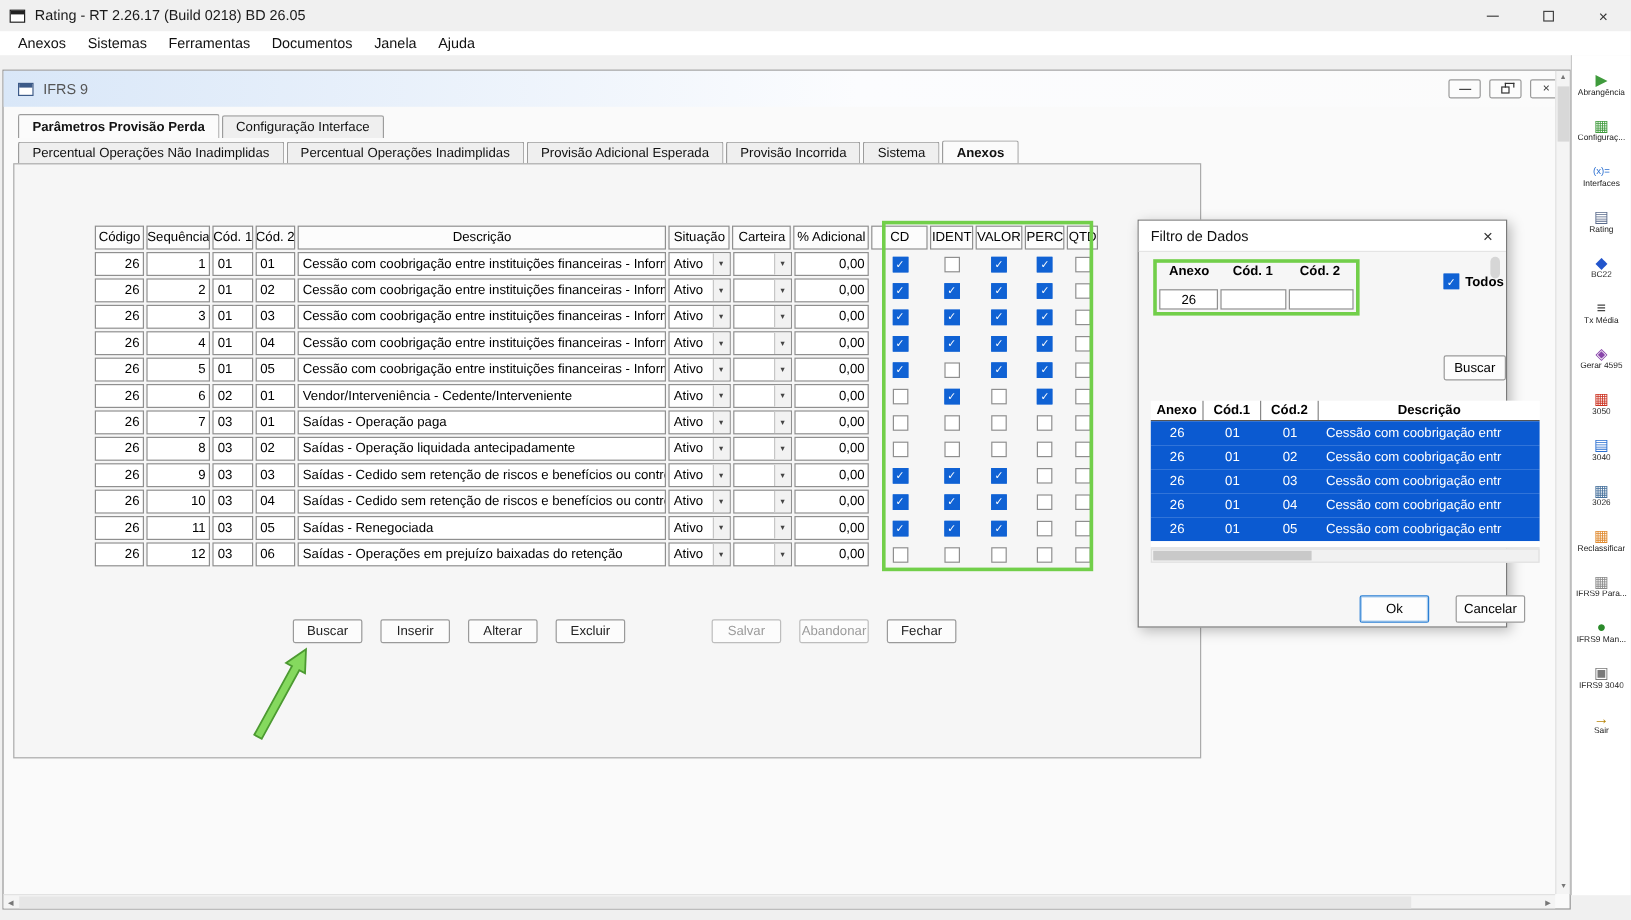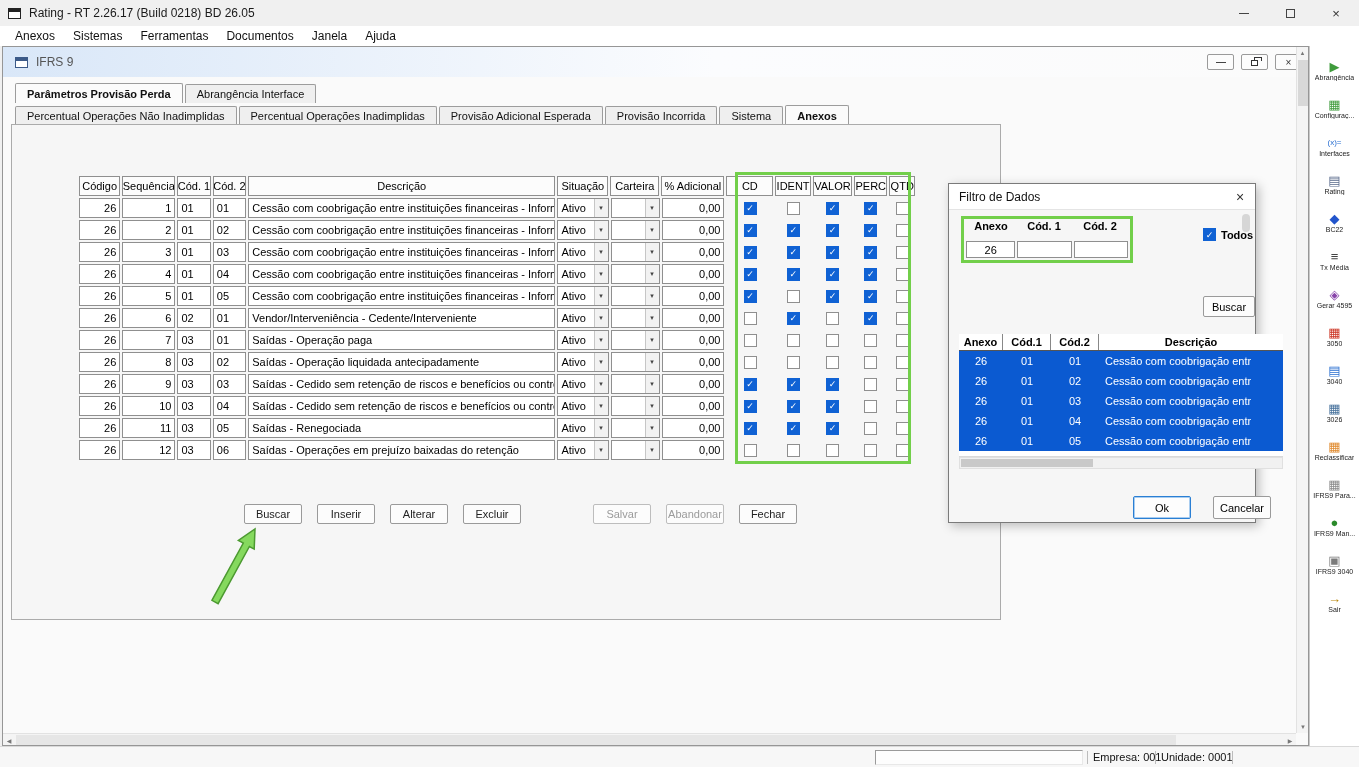--- a/index.html
+++ b/index.html
@@ -15,21 +15,21 @@
   .win-controls { margin-left:auto; display:flex; height:100%; }
   .win-btn { width:46px; height:100%; display:flex; align-items:center; justify-content:center; font-size:13px; color:#333; }
   .glyph-min { width:10px; height:1px; background:#444; }
   .glyph-max { width:9px; height:9px; border:1px solid #444; }
 
   
   .menubar { position:absolute; left:0; top:26px; width:1359px; height:20px; background:#fff; display:flex; align-items:center; padding-left:6px; }
   .menu-item { font-size:12px; color:#111; padding:0 9px; }
 
   
-  .mdi-frame { position:absolute; left:2px; top:46px; width:1307px; height:700px; border:1px solid #969696; background:#fafafa; }
+  .mdi-frame { position:absolute; left:2px; top:58px; width:1307px; height:700px; border:1px solid #969696; background:#fafafa; }
   .child-caption { position:absolute; left:0; top:0; width:1293px; height:30px; background:linear-gradient(to right,#d9e7f8,#fbfcfe 55%,#fbfbfb); display:flex; align-items:center; }
   .form-icon { width:13px; height:11px; border:1px solid #3c5a88; background:#fff; margin-left:12px; }
   .form-icon::before { content:""; display:block; height:3px; background:#3c5a88; }
   .child-title { margin-left:8px; font-size:12px; color:#555; }
   .child-controls { position:absolute; right:6px; top:7px; display:flex; gap:7px; }
   .cc-btn { width:27px; height:16px; border:1px solid #9a9a9a; background:#fcfcfc; display:flex; align-items:center; justify-content:center; font-size:10px; color:#333; border-radius:2px; }
   .glyph-restore { position:relative; width:7px; height:6px; border:1px solid #333; background:#fff; margin-top:2px; }
   .glyph-restore::before { content:""; position:absolute; left:2px; top:-4px; width:6px; height:3px; border:1px solid #333; border-bottom:none; }
 
   
@@ -163,21 +163,21 @@
       <div class="cc-btn">
           <span class="glyph-restore"></span>
         </div>
       <div class="cc-btn">
           <span>×</span>
         </div>
     </div>
 
     <div class="tabs-row tabs-row-1">
         <div class="tab active">Parâmetros Provisão Perda</div>
-        <div class="tab">Abrangência Interface</div>
+        <div class="tab">Configuração Interface</div>
       </div>
     <div class="tabs-row tabs-row-2">
         <div class="tab">Percentual Operações Não Inadimplidas</div>
         <div class="tab">Percentual Operações Inadimplidas</div>
         <div class="tab">Provisão Adicional Esperada</div>
         <div class="tab">Provisão Incorrida</div>
         <div class="tab">Sistema</div>
         <div class="tab active">Anexos</div>
       </div>
 
@@ -742,22 +742,14 @@
       <div class="sb-item">
     <span class="sb-icon" style="color: rgb(122, 122, 122);">▣</span>
     <span class="sb-label">IFRS9 3040</span>
   </div>
       <div class="sb-item">
     <span class="sb-icon" style="color: rgb(184, 134, 11);">→</span>
     <span class="sb-label">Sair</span>
   </div>
     </div>
 
-  <div class="statusbar">
-    <div class="sb-inset"></div>
-    <div class="sb-sep" style="left:1087px"></div>
-    <span class="sb-text" style="left:1093px">Empresa: 001</span>
-    <div class="sb-sep" style="left:1155px"></div>
-    <span class="sb-text" style="left:1161px">Unidade: 0001</span>
-    <div class="sb-sep" style="left:1232px"></div>
-  </div>
 
 </div>
 
 </body></html>

